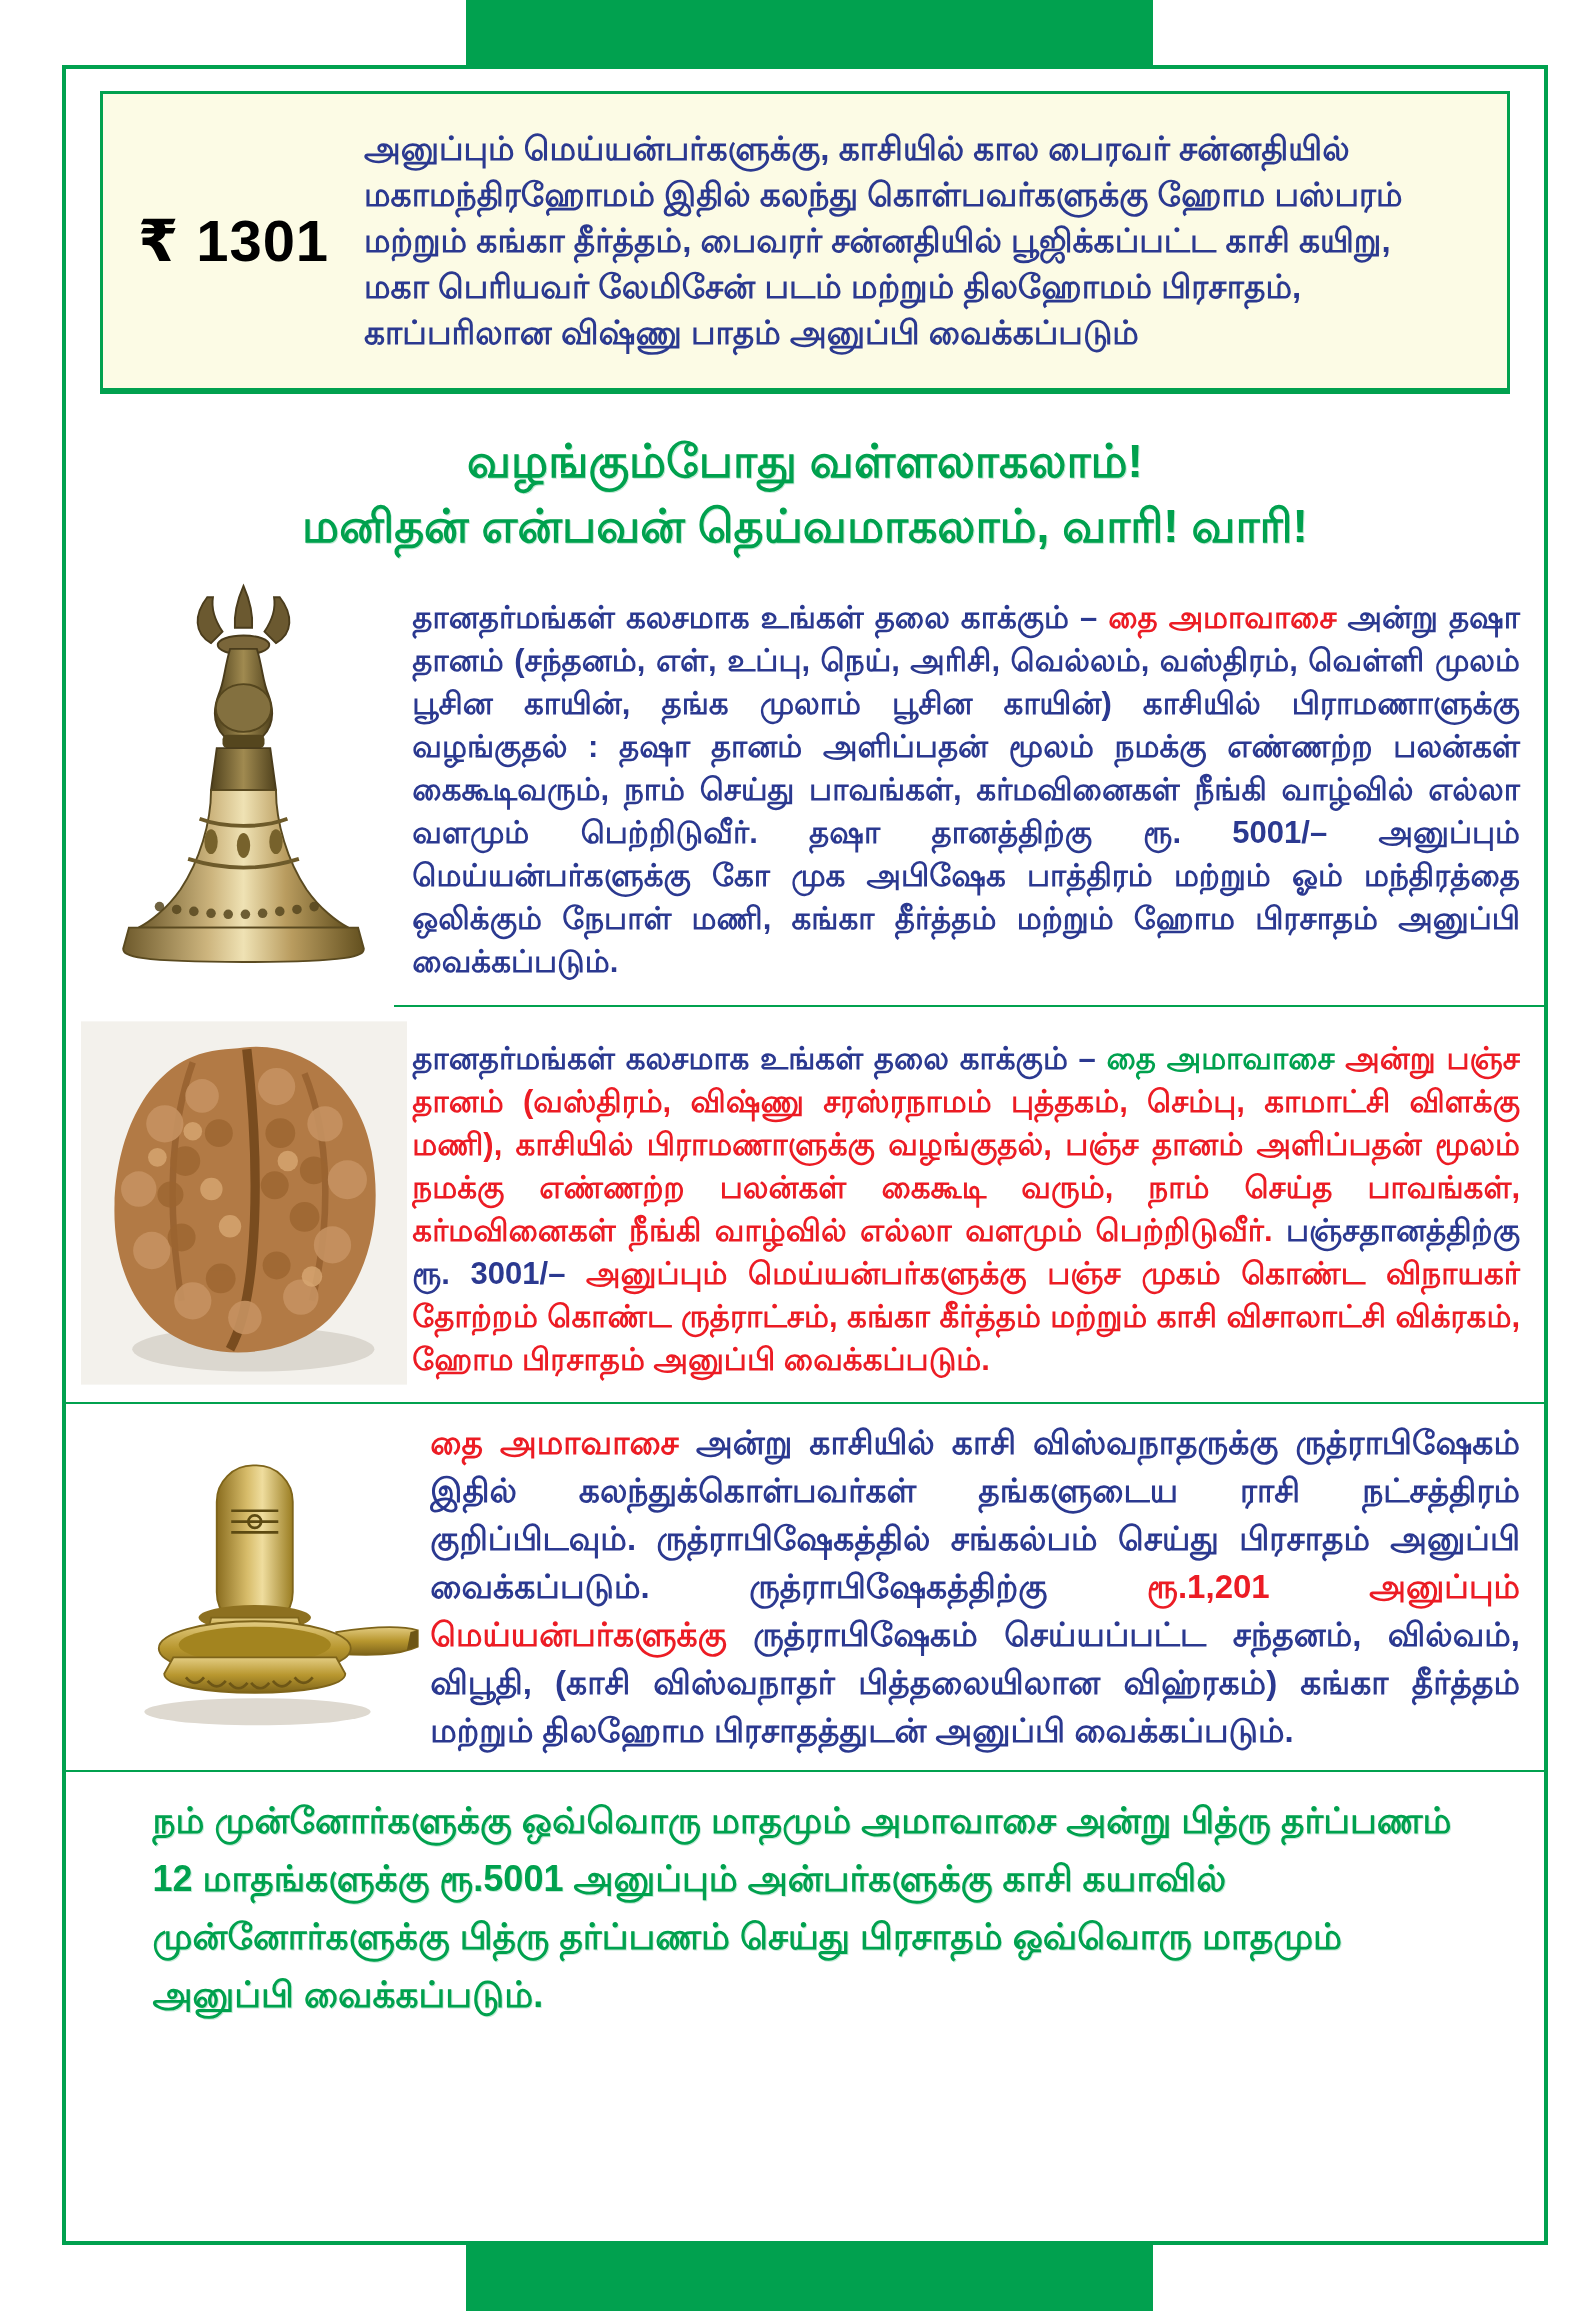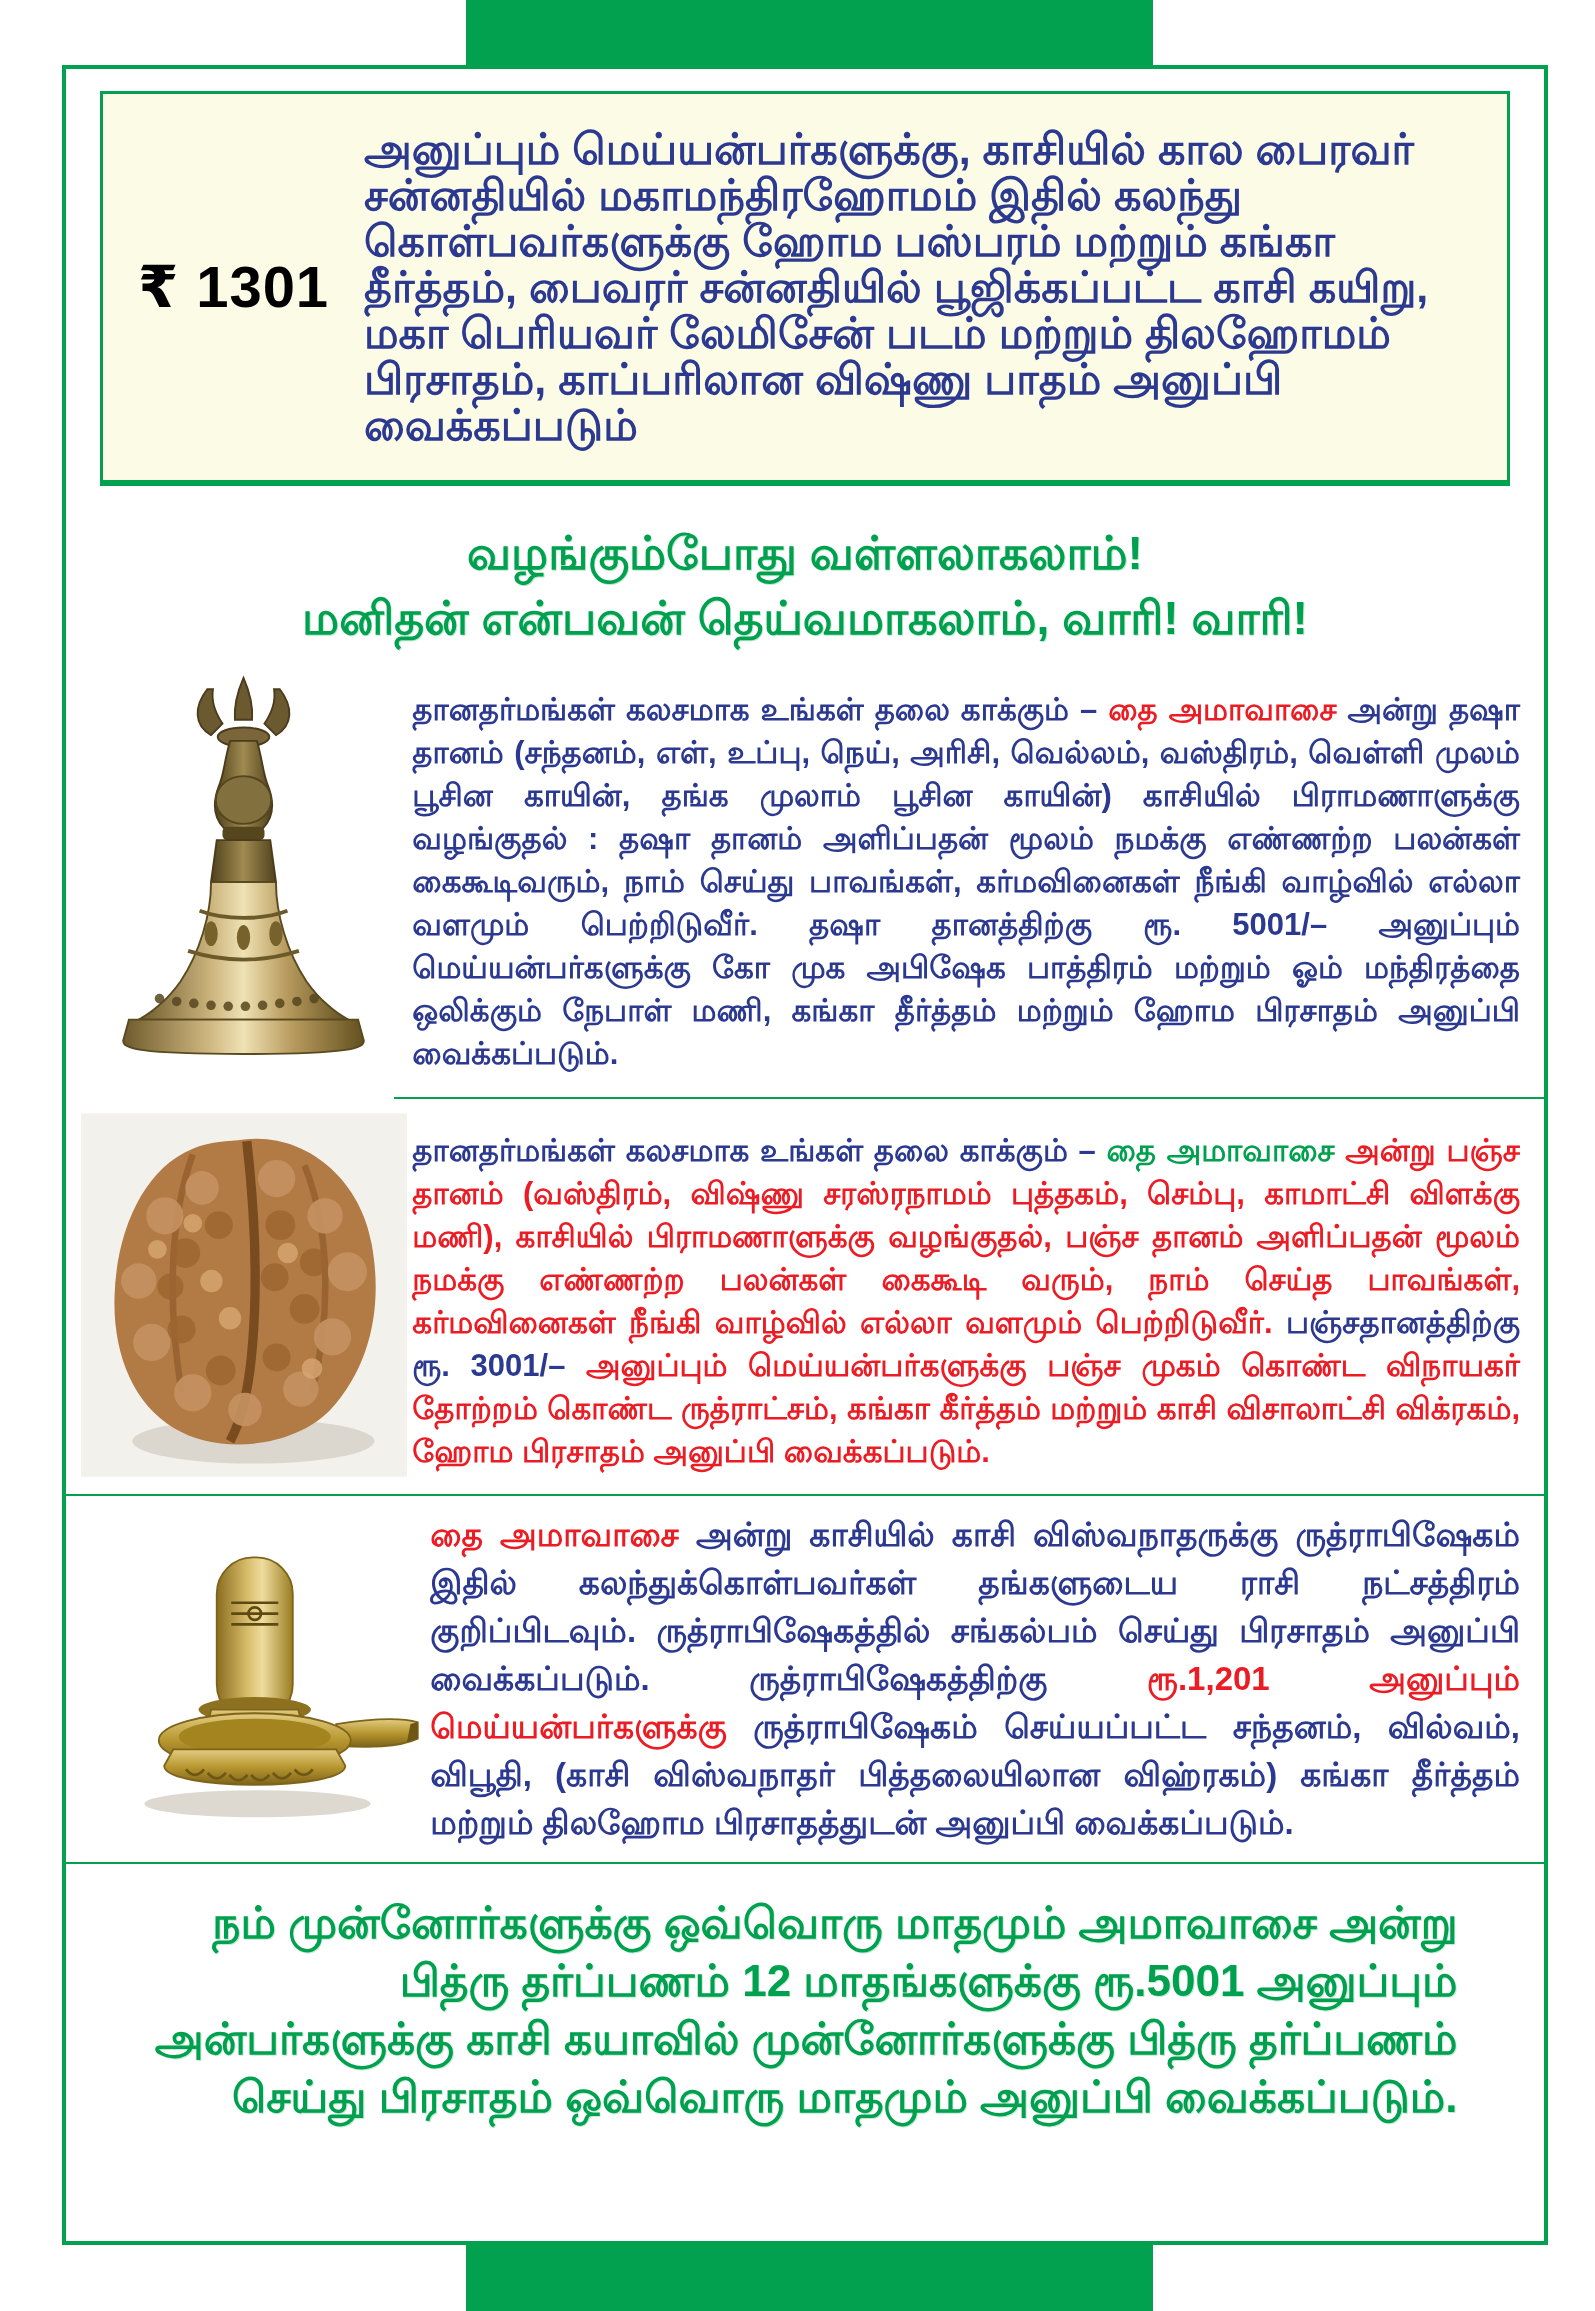--- a/index.html
+++ b/index.html
@@ -50,21 +50,21 @@
     flex: none;
     text-align: center;
     color: #000000;
     font-size: 58px;
     font-weight: 800;
     letter-spacing: 0.9px;
   }
   .desc-cell {
     flex: 1;
     color: #2B3990;
-    font-size: 43px;
+    font-size: 33px;
     line-height: 46px;
     font-weight: 600;
     padding: 24px 45px 24px 0;
     text-align: left;
   }
   .price-row.first .desc-cell { padding: 32px 45px 32px 0; }
 
   
   .main-heading {
     margin-top: 35px;
@@ -111,26 +111,26 @@
   .c-green { color: #00A14E; }
 
   
   .divider { border-top: 2.8px solid #01A14F; }
   .divider-1 { margin: 17px 0 0 328px; }
   .divider-2 { margin: 13px 0 0 0; }
   .divider-3 { margin: 15px 0 0 0; }
 
   
   .footer-note {
-    margin: 30px auto 0;
+    margin: 20px auto 0;
     max-width: 1305px;
-    text-align: right;
+    text-align: left;
     color: #00A14E;
     font-weight: 800;
-    font-size: 44px;
+    font-size: 36px;
     line-height: 58px;
     text-shadow: 0.9px 0.9px 0 #c4ead6;
   }
 </style>
 </head>
 <body>
 
 <div class="page">
 
   <div class="tab tab-top"></div>

